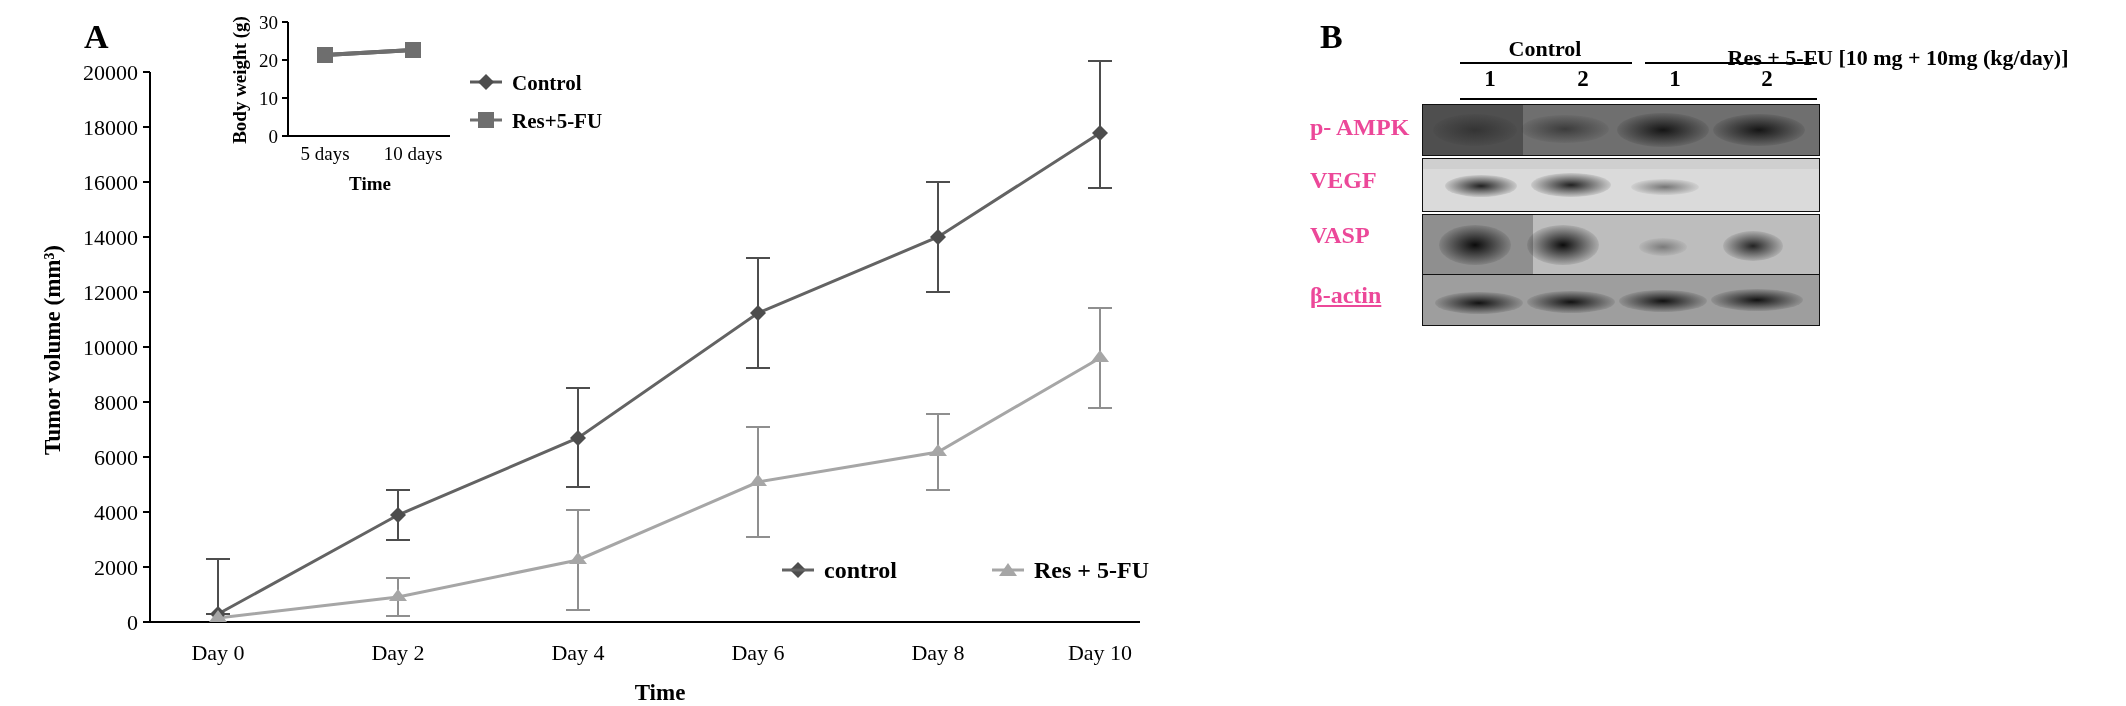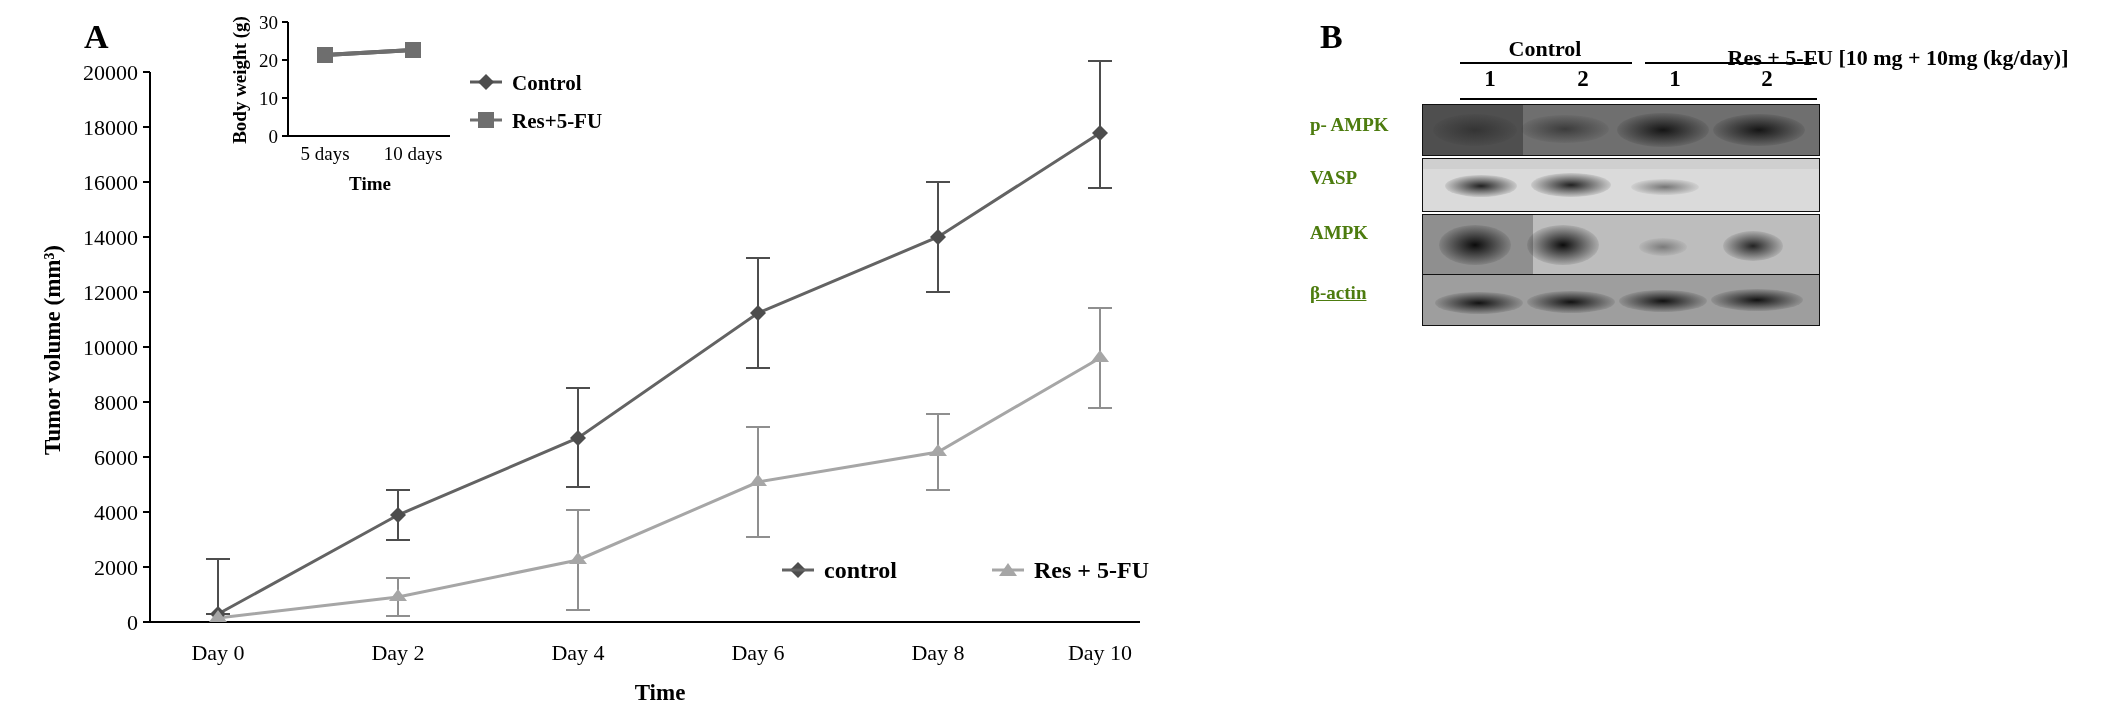--- a/index.html
+++ b/index.html
@@ -106,22 +106,22 @@
   }
   .blot-underline {
     position: absolute;
     height: 2px;
     background: #000;
   }
   .blot-row-label {
     position: absolute;
     font-family: "Liberation Serif", serif;
     font-weight: bold;
-    font-size: 19px;
-    color: #4d7c0f;
+    font-size: 24px;
+    color: #ec4899;
     white-space: nowrap;
   }
   .blot-band-box {
     position: absolute;
     border: 1px solid #111;
     overflow: hidden;
   }
 </style>
 </head>
 <body>
@@ -295,22 +295,22 @@
   <div class="blot-underline" style="left:325px; top:62px; width:172px;"></div>
 
   <div class="blot-lane-num" style="left:155px; top:66px; width:30px;">1</div>
   <div class="blot-lane-num" style="left:248px; top:66px; width:30px;">2</div>
   <div class="blot-lane-num" style="left:340px; top:66px; width:30px;">1</div>
   <div class="blot-lane-num" style="left:432px; top:66px; width:30px;">2</div>
 
   <div class="blot-underline" style="left:140px; top:98px; width:357px;"></div>
 
   <div class="blot-row-label" style="left:-10px; top:114px;">p- AMPK</div>
-  <div class="blot-row-label" style="left:-10px; top:167px;">VASP</div>
-  <div class="blot-row-label" style="left:-10px; top:222px;">AMPK</div>
+  <div class="blot-row-label" style="left:-10px; top:167px;">VEGF</div>
+  <div class="blot-row-label" style="left:-10px; top:222px;">VASP</div>
   <div class="blot-row-label" style="left:-10px; top:282px;text-decoration:underline;">β-actin</div>
 
   <div class="blot-band-box" style="left:102px; top:104px; width:396px; height:50px; background:#6d6d6d;">
     <svg width="396" height="50" viewBox="0 0 396 50" xmlns="http://www.w3.org/2000/svg">
       <defs>
         <radialGradient id="gA1" cx="50%" cy="50%" r="55%">
           <stop offset="0%" stop-color="#2b2b2b" stop-opacity="0.75"></stop>
           <stop offset="100%" stop-color="#2b2b2b" stop-opacity="0"></stop>
         </radialGradient>
         <radialGradient id="gA2" cx="50%" cy="50%" r="55%">

